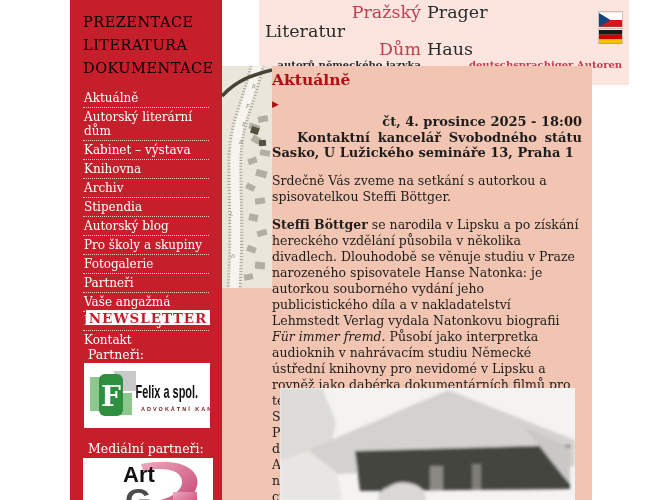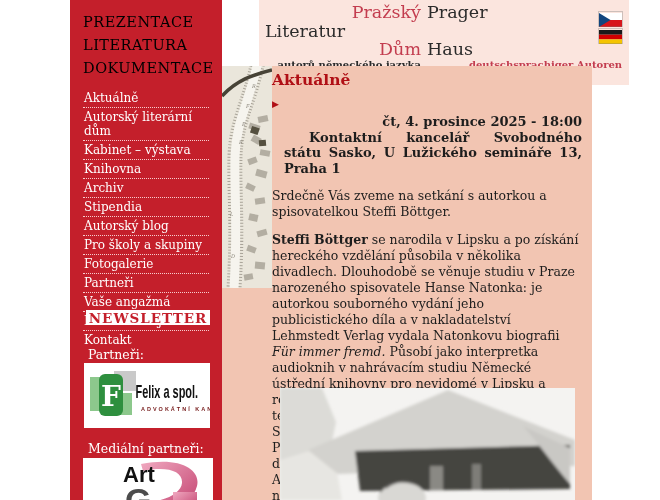--- a/index.html
+++ b/index.html
@@ -34,21 +34,21 @@
   .flag-cz{top:12px;} .flag-de{top:29px;}
 
   
   .content{position:absolute;left:222px;top:66px;width:370px;height:434px;background:#f2c5b2;}
   .map-strip{position:absolute;left:0;top:0;width:50px;height:222px;}
   .ctext{position:absolute;left:50px;top:0;width:310px;color:#1d1d1d;font-size:12.5px;line-height:16px;}
   .section-title{font-size:15.5px;font-weight:bold;color:#b00f15;margin:6px 0 10px 0;}
   .art-title{color:#b00f15;font-weight:bold;font-size:13.5px;line-height:15px;display:flex;align-items:baseline;}
   .bullet{color:#b00f15;font-size:9px;margin-right:5px;position:relative;top:-1px;}
   .art-date{font-weight:bold;font-size:13px;line-height:15.5px;margin-left:25px;margin-top:1px;text-align:right;}
-  .art-venue{font-weight:bold;font-size:13px;line-height:15.5px;text-indent:25px;text-align:justify;padding-left:12px;}
+  .art-venue{font-weight:bold;font-size:13px;line-height:15.5px;text-indent:25px;text-align:justify;}
   .para{margin-top:12px;}
   .photo{position:absolute;left:58px;top:322px;width:295px;height:112px;}
 </style>
 </head>
 <body>
 
 <div id="page">
 
   <div class="sidebar">
     <div class="brand">

